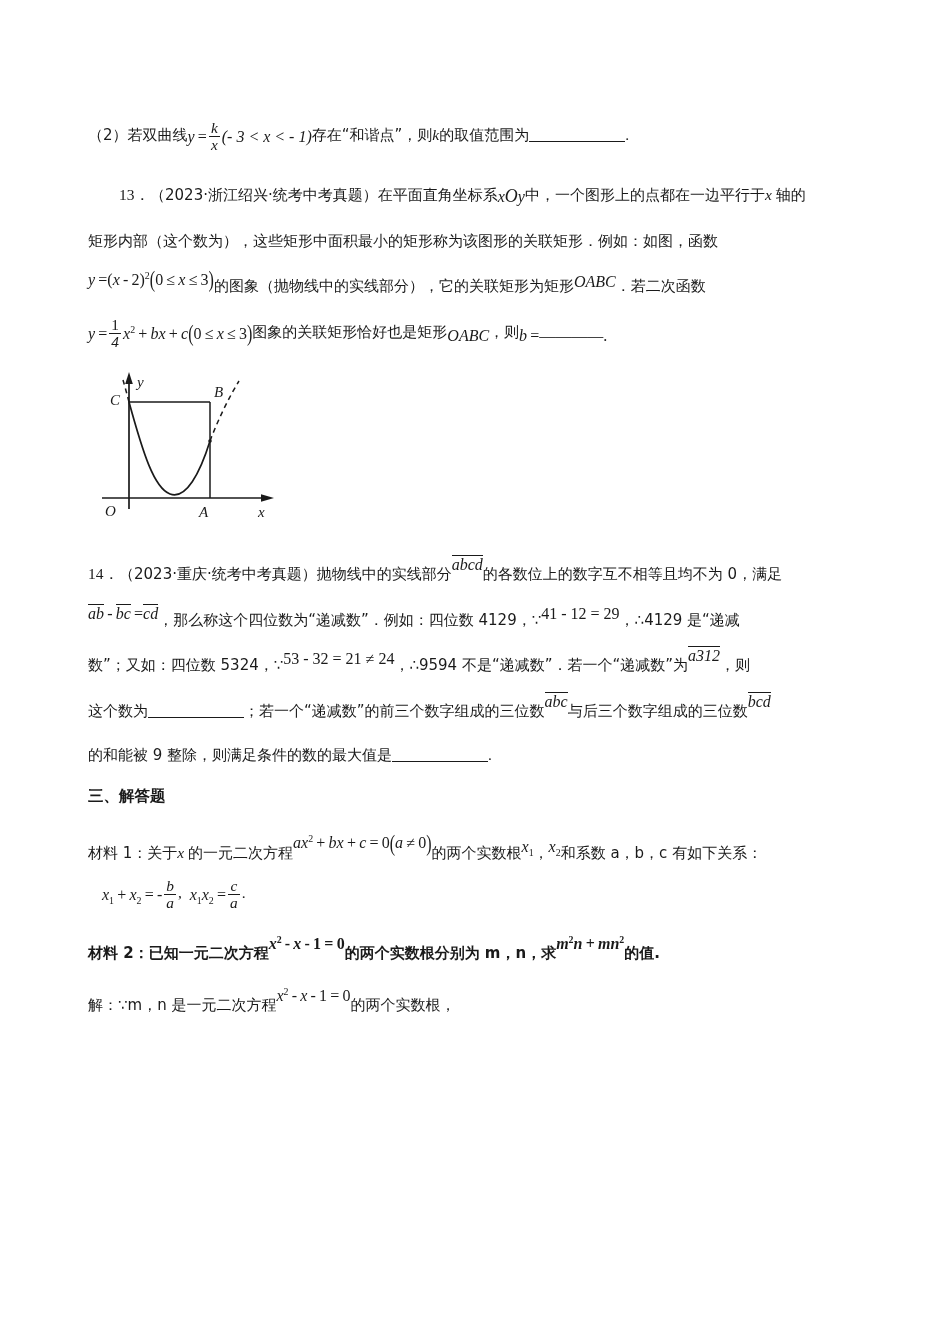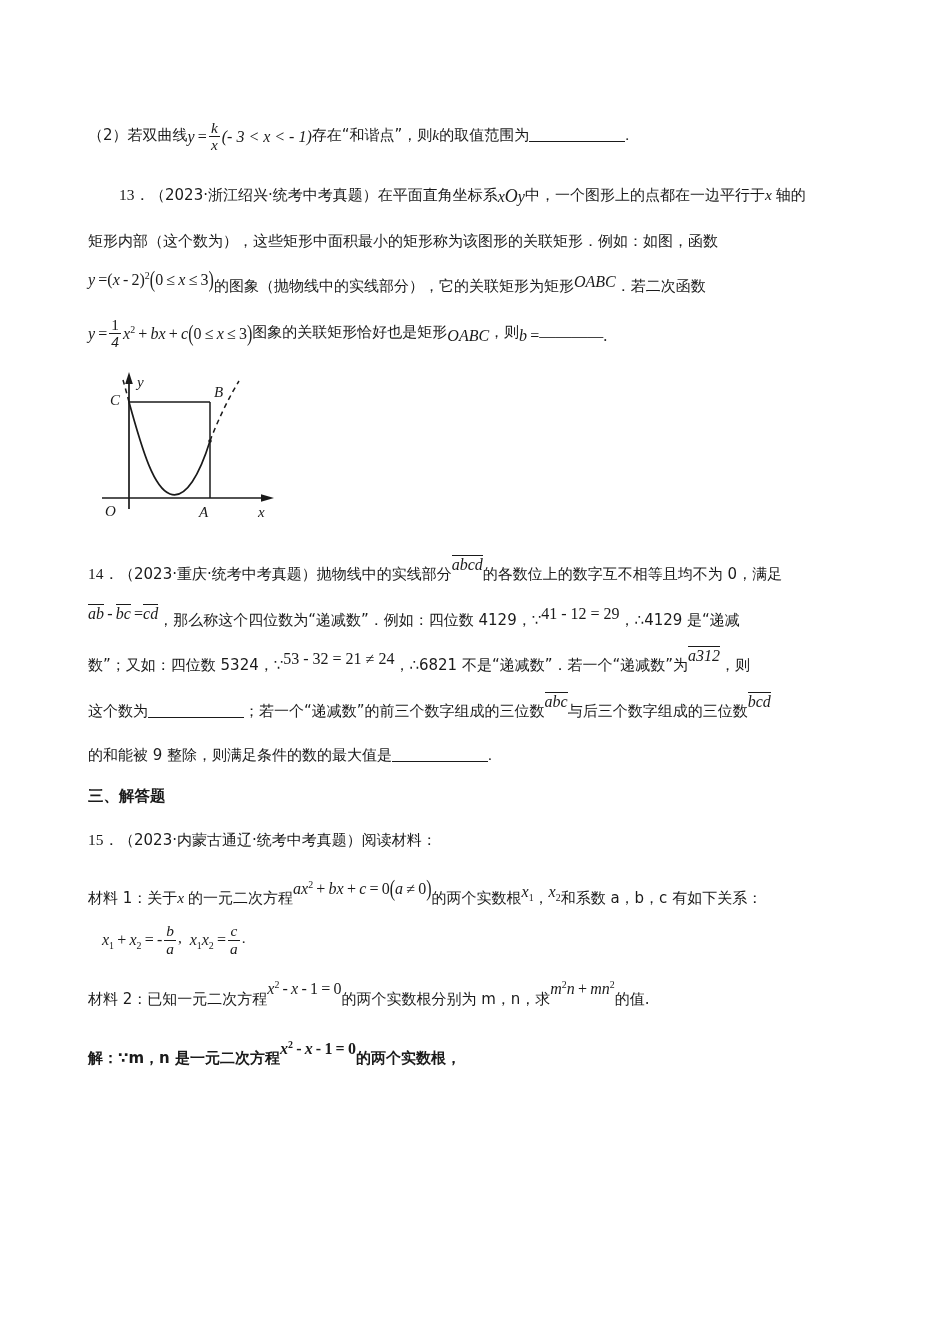--- a/index.html
+++ b/index.html
@@ -97,21 +97,21 @@
     border-bottom: 1.2px solid #1a1a1a;
     height: 0.95em;
     vertical-align: -2px;
   }
   .fill.w1 { width: 96px; }
 
   .sect-title {
     font-family: Liberation Sans, sans-serif;
     font-weight: bold;
     font-size: 15.5px;
-    margin: 18px 0 20px 0;
+    margin: 18px 0 8px 0;
   }
 
   .fig {
     margin: 10px 0 10px 6px;
   }
 
   .num-label { font-family: "Liberation Serif", serif; }
 </style>
 </head>
 <body>
@@ -170,47 +170,44 @@
 
     <div class="para tall" style="margin-top:14px;">
       <span class="num-label">14．</span><span class="cn">（2023·重庆·统考中考真题）</span><span class="cn">抛物线中的实线部分</span><span class="eq raise-hi"><span class="over mi">abcd</span></span><span class="cn">的各数位上的数字互不相等且均不为 0，满足</span>
     </div>
 
     <div class="para tall">
       <span class="eq raise"><span class="over mi">ab</span> <span class="mn">-</span> <span class="over mi">bc</span> <span class="mn">=</span><span class="over mi">cd</span></span><span class="cn">，那么称这个四位数为“递减数”．例如：四位数 4129，</span><span class="cn">∵</span><span class="eq raise">41 - 12 = 29</span><span class="cn">，</span><span class="cn">∴</span><span class="cn">4129 是“递减</span>
     </div>
 
     <div class="para tall">
-      <span class="cn">数”；又如：四位数 5324，</span><span class="cn">∵</span><span class="eq raise">53 - 32 = 21 ≠ 24</span><span class="cn">，</span><span class="cn">∴</span><span class="cn">6821 不是“递减数”．若一个“递减数”为</span><span class="eq raise-hi"><span class="over mn">a312</span></span><span class="cn">，则</span>
+      <span class="cn">数”；又如：四位数 5324，</span><span class="cn">∵</span><span class="eq raise">53 - 32 = 21 ≠ 24</span><span class="cn">，</span><span class="cn">∴</span><span class="cn">9594 不是“递减数”．若一个“递减数”为</span><span class="eq raise-hi"><span class="over mn">a312</span></span><span class="cn">，则</span>
     </div>
 
     <div class="para tall">
       <span class="cn">这个数为</span><span class="fill w1"></span><span class="cn">；若一个“递减数”的前三个数字组成的三位数</span><span class="eq raise-hi"><span class="over mi">abc</span></span><span class="cn">与后三个数字组成的三位数</span><span class="eq raise-hi"><span class="over mi">bcd</span></span>
     </div>
 
     <div class="para" style="margin-top:12px;">
       <span class="cn">的和能被 9 整除，则满足条件的数的最大值是</span><span class="fill w1"></span><span class="mn">.</span>
     </div>
 
     <div class="sect-title">三、解答题</div>
 
-    <div class="para">
-      <span class="num-label">15．</span><span class="cn">（2023·内蒙古通辽·统考中考真题）</span><span class="cn">阅读材料：</span>
-    </div>
 
     <div class="para tall" style="margin-top:26px;">
       <span class="cn">材料 1：关于</span><span class="mi">x</span>&nbsp;<span class="cn">的一元二次方程</span><span class="eq raise-hi"><span class="mi">ax</span><sup class="smn">2</sup> <span class="mn">+</span> <span class="mi">bx</span> <span class="mn">+</span> <span class="mi">c</span> <span class="mn">=</span> <span class="mn">0</span><span class="paren-big">(</span><span class="mi">a</span> <span class="mn">≠</span> <span class="mn">0</span><span class="paren-big">)</span></span><span class="cn">的两个实数根</span><span class="eq raise"><span class="mi">x</span><sub class="sm">1</sub></span><span class="cn">，</span><span class="eq raise"><span class="mi">x</span><sub class="sm">2</sub></span><span class="cn">和系数 a，b，c 有如下关系：</span>
     </div>
 
     <div class="para" style="margin-top:2px; margin-left:14px;">
       <span class="eq"><span class="mi">x</span><sub class="sm">1</sub> <span class="mn">+</span> <span class="mi">x</span><sub class="sm">2</sub> <span class="mn">=</span> <span class="mn">-</span><span class="frac"><span class="num mi">b</span><span class="den mi">a</span></span></span><span class="mn">,</span>&nbsp;&nbsp;<span class="eq"><span class="mi">x</span><sub class="sm">1</sub><span class="mi">x</span><sub class="sm">2</sub> <span class="mn">=</span><span class="frac"><span class="num mi">c</span><span class="den mi">a</span></span></span><span class="mn">.</span>
     </div>
 
-    <div class="para tall" style="margin-top:22px;">
+    <div class="para tall" style="margin-top:22px;font-weight:bold;">
       <span class="cn">材料 2：已知一元二次方程</span><span class="eq raise-hi"><span class="mi">x</span><sup class="smn">2</sup> <span class="mn">-</span> <span class="mi">x</span> <span class="mn">-</span> <span class="mn">1</span> <span class="mn">=</span> <span class="mn">0</span></span><span class="cn">的两个实数根分别为 m，n，求</span><span class="eq raise-hi"><span class="mi">m</span><sup class="smn">2</sup><span class="mi">n</span> <span class="mn">+</span> <span class="mi">mn</span><sup class="smn">2</sup></span><span class="cn">的值.</span>
     </div>
 
-    <div class="para tall" style="margin-top:20px;font-weight:bold;">
+    <div class="para tall" style="margin-top:12px;">
       <span class="cn">解：</span><span class="cn">∵</span><span class="cn">m，n 是一元二次方程</span><span class="eq raise-hi"><span class="mi">x</span><sup class="smn">2</sup> <span class="mn">-</span> <span class="mi">x</span> <span class="mn">-</span> <span class="mn">1</span> <span class="mn">=</span> <span class="mn">0</span></span><span class="cn">的两个实数根，</span>
     </div>
 
   </div>
 </div>
 
 </body></html>

